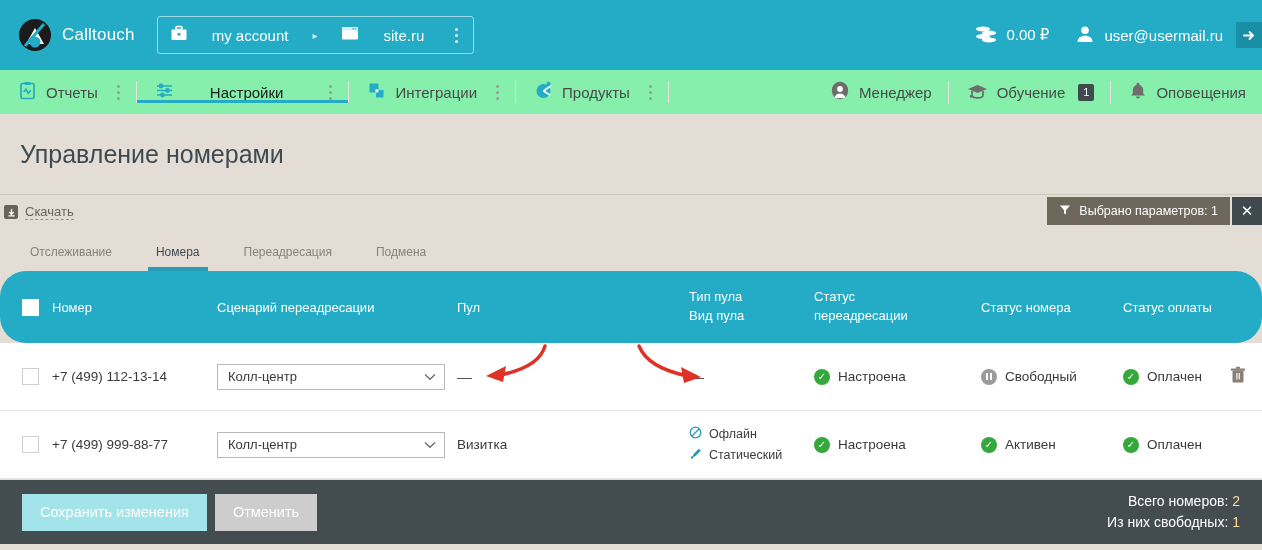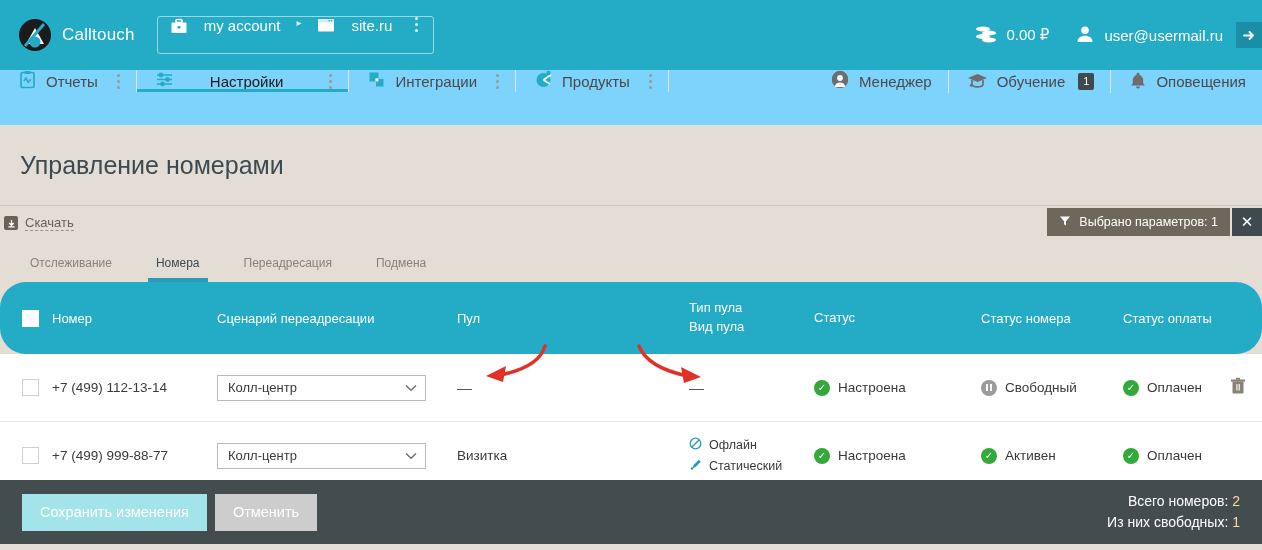--- a/index.html
+++ b/index.html
@@ -15,36 +15,36 @@
   .topbar {
     height: 70px; background: #24abc6; display: flex; align-items: center;
     padding: 0 18px; color: #fff;
   }
   .logo-wrap { display: flex; align-items: center; gap: 10px; }
   .logo-mark { width: 34px; height: 34px; position: relative; }
   .brand-name { font-size: 17px; font-weight: 400; letter-spacing: .2px; color:#fff; }
 
   .acct-box {
     margin-left: 22px; border: 1px solid rgba(255,255,255,.55); border-radius: 3px;
-    height: 38px; display: flex; align-items: flex-start; padding: 0 8px 0 12px; gap: 16px;
+    height: 38px; display: flex; align-items: center; padding: 0 8px 0 12px; gap: 24px;
   }
   .acct-box .lbl { font-size: 15px; color: #fff; }
   .sep-caret { font-size: 10px; opacity: .8; }
   .kebab { display: inline-flex; flex-direction: column; gap: 3px; padding: 0 7px; }
   .kebab i { width: 3px; height: 3px; border-radius: 50%; background: rgba(255,255,255,.85); display:block; }
 
   .topbar-right { margin-left: auto; display: flex; align-items: center; gap: 26px; }
   .tb-item { display: flex; align-items: center; gap: 9px; font-size: 15px; color: #fff; }
   .logout-btn {
     width: 26px; height: 26px; background: #1a8ea5; display:flex; align-items:center;
     justify-content:center; margin-left: 4px; margin-right: -18px;
   }
 
   
-  .navbar { height: 55px; background: #7dd3fc; display: flex; align-items: flex-start; }
+  .navbar { height: 44px; background: #86efac; display: flex; align-items: center; }
   .nav-item {
     display: flex; align-items: center; gap: 9px; padding: 0 16px 0 18px;
     border-right: 1px solid #e3e3e3; font-size: 15px; color: #4a4a4a;
     position: relative; cursor: pointer;
   }
   .nav-item.active { color: #1a1a1a; gap: 36px; }
   .nav-item.active::after {
     content: ""; position: absolute; left: 0; right: 0; bottom: 0; height: 3px; background: #24abc6;
   }
   .nav-item .kebab2 { display:inline-flex; flex-direction: column; gap: 3px; margin-left: 10px; }
@@ -119,21 +119,21 @@
   .c-act   { flex: 1; text-align: right; padding-right: 16px; }
 
   .thead .c-ptype, .thead .c-fstat { line-height: 1.45; }
 
   .cb {
     width: 17px; height: 17px; border: 1px solid #cfcfcf; background: #fff; display: block; cursor: pointer;
   }
   .thead .cb { border-color: #fff; }
 
   .sel {
-    width: 209px; height: 26px; border: 1px solid #b9b9b9; background: #fff;
+    width: 228px; height: 26px; border: 1px solid #b9b9b9; background: #fff;
     display: flex; align-items: center; padding: 0 8px 0 10px; font-size: 13px;
     color: #3a3a3a; cursor: pointer;
   }
   .sel .caret { margin-left: auto; color: #6d6d6d; font-size: 12px; }
 
   .dash { color: #555; font-size: 15px; }
 
   .st { display: flex; align-items: center; gap: 8px; }
   .st .lbl { font-size: 13.5px; color: #3a3a3a; }
   .ico-check {
@@ -398,20 +398,21 @@
       </div>
       <div class="c-num">Номер</div>
       <div class="c-scen">Сценарий переадресации</div>
       <div class="c-pool">Пул</div>
       <div class="c-ptype">
         <div>Тип пула</div>
         <div>Вид пула</div>
       </div>
       <div class="c-fstat">
         <div>Статус</div>
+        <div>переадресации</div>
       </div>
       <div class="c-nstat">Статус номера</div>
       <div class="c-pay">Статус оплаты</div>
       <div class="c-act"></div>
     </div>
 
     <div class="tr">
       <div class="c-check">
         <span class="cb"></span>
       </div>

